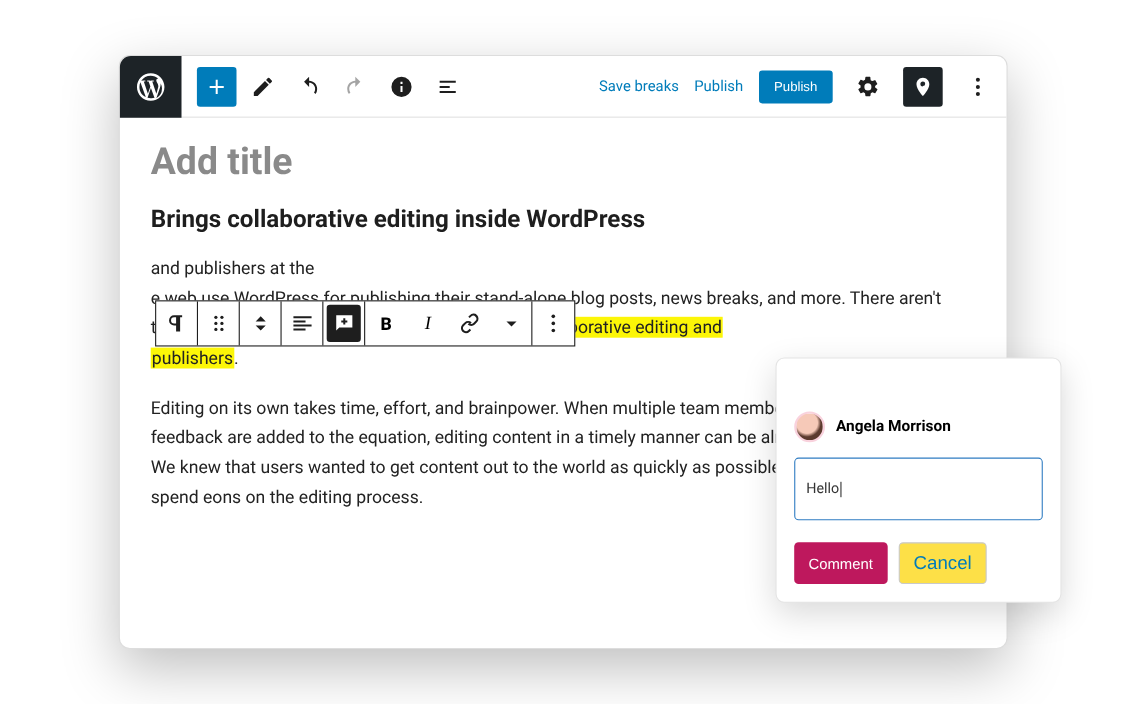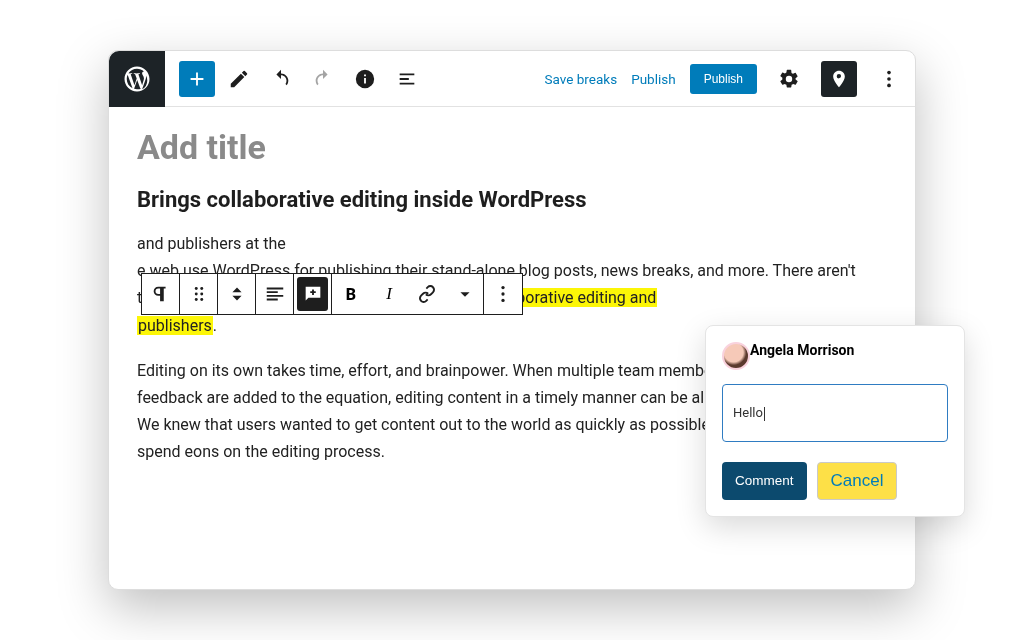--- a/index.html
+++ b/index.html
@@ -59,30 +59,30 @@
   .tcell.italic{font-style:italic; font-family:Georgia,serif; font-size:17px;}
 
   .para1-wrap{ position:relative; }
 
   .comment-popover{
     position:absolute; top:274px; left:596px; width:260px;
     background:#fff; border:1px solid #e4e4e4; border-radius:8px;
     box-shadow:0 10px 30px rgba(0,0,0,.15);
     padding:16px;
   }
-  .commenter{ display:flex; margin-bottom:14px;}
+  .commenter{ display:flex; align-items:center; gap:10px; margin-bottom:14px;margin-top:32px;}
   .avatar{ width:28px;height:28px;border-radius:50%; background:radial-gradient(circle at 40% 35%, #f6c9b8 0 45%, #5c3a2e 60% 100%); border:2px solid #f9d2dd;}
   .commenter-name{ font-size:14px; font-weight:700;}
   .comment-input{
     width:100%; border:1.5px solid #2f7cc2; border-radius:4px;
     padding:20px 10px; font-size:13px; color:#333; outline:none;
     margin-bottom:20px;
   }
   .popover-actions{ display:flex; gap:10px;}
-  .btn-primary{ background:#0c4a6e; color:#fff; border:none; border-radius:4px; padding:8px 13px; font-size:13.5px; cursor:pointer;}
+  .btn-primary{ background:#be185d; color:#fff; border:none; border-radius:4px; padding:8px 13px; font-size:13.5px; cursor:pointer;}
   .btn-secondary{ background:#fde047; color:#007cba; border:1px solid #c9c9c9; border-radius:4px; padding:8px 13px; font-size:17px; cursor:pointer;}
   .caret{ display:inline-block; width:1px; height:14px; background:#333; vertical-align:middle; margin-left:1px;}
 </style>
 </head>
 <body>
 
 <div class="window">
 
   <div class="topbar">
     <div class="wp-logo">

